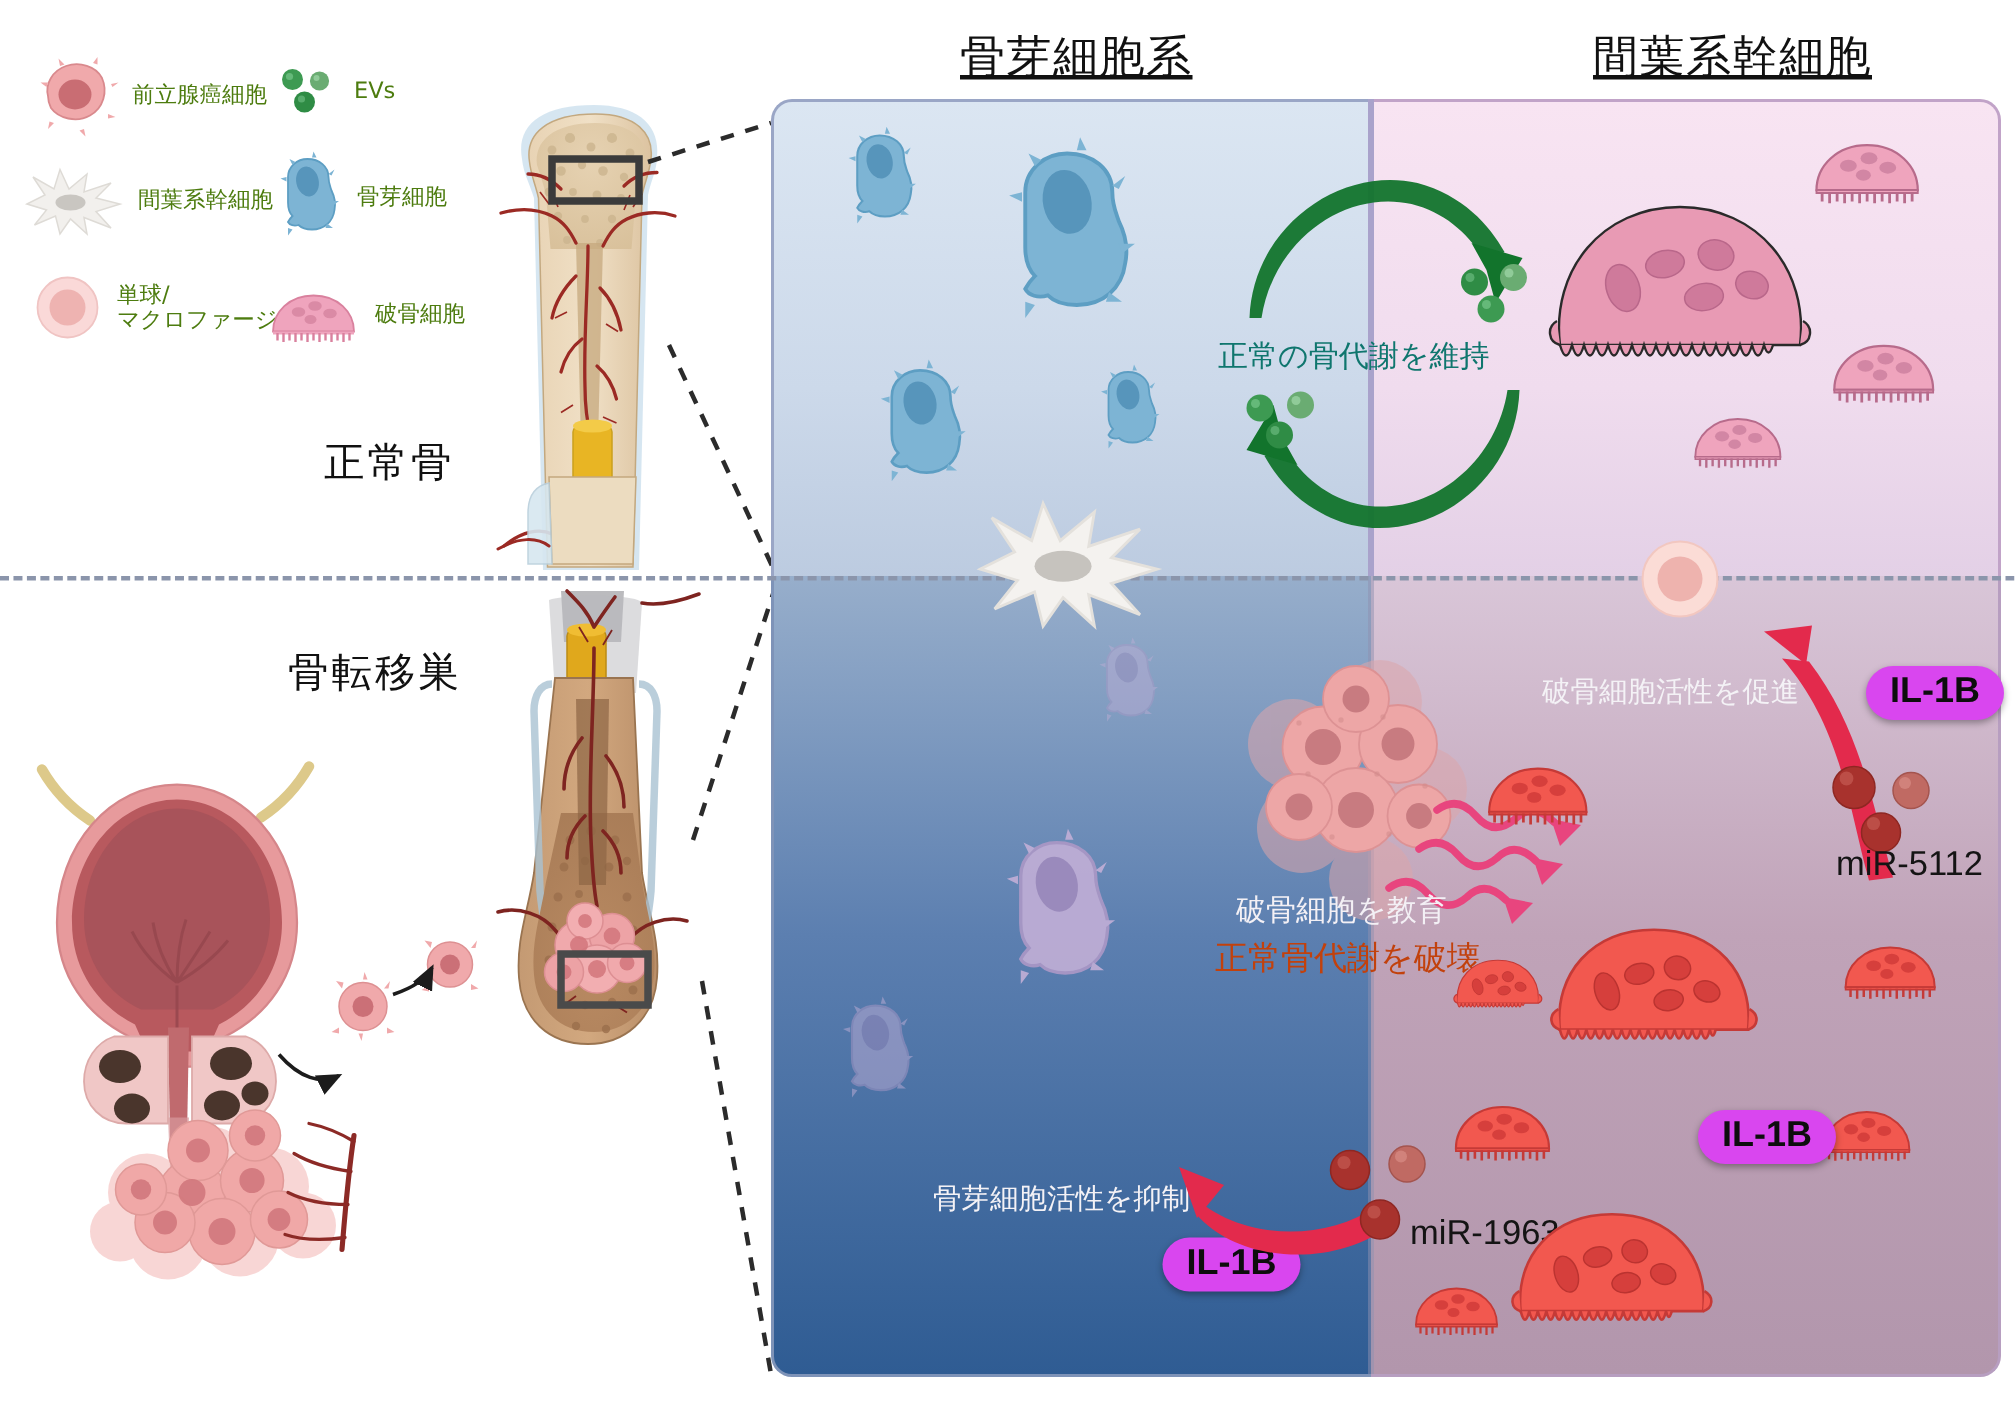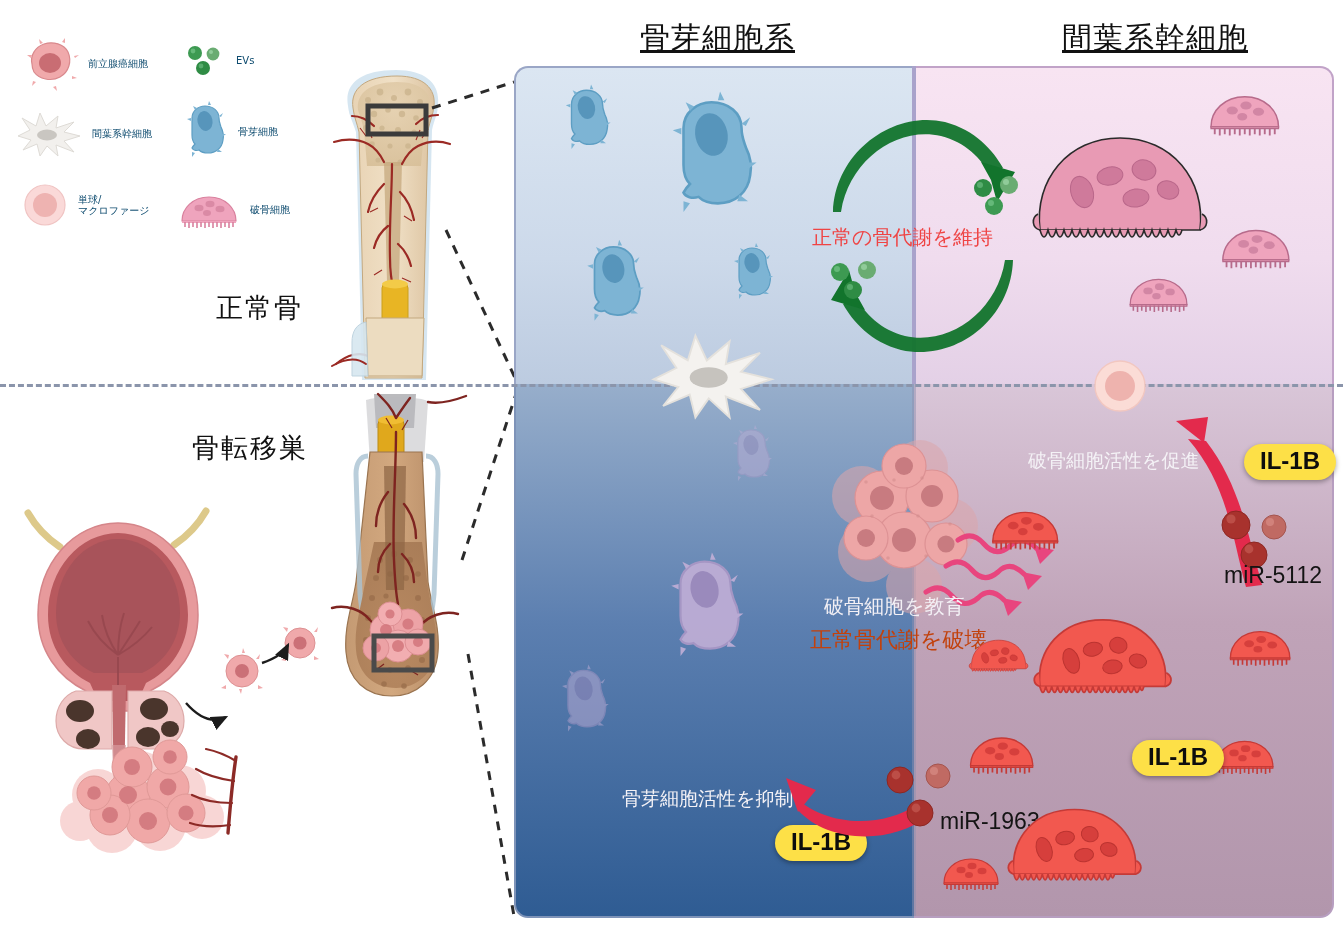--- a/index.html
+++ b/index.html
@@ -4,21 +4,21 @@
 <style>
   html,body{margin:0;padding:0;background:#fff;}
   body{width:1343px;height:940px;position:relative;overflow:hidden;
        font-family:"Liberation Sans","DejaVu Sans",sans-serif;}
   .abs{position:absolute;}
   .jp{font-family:"DejaVu Sans","Liberation Sans",sans-serif;}
 
   
   #legend{left:0;top:14px;width:330px;height:215px;}
   .lg-row{position:absolute;display:flex;align-items:center;}
-  .lg-label{font-size:10px;color:#0c4a6e;line-height:1.15;margin-left:10px;white-space:pre-line;}
+  .lg-label{font-size:15px;color:#4d7c0f;line-height:1.15;margin-left:10px;white-space:pre-line;}
 
   
   .side-label{font-size:27px;color:#111;letter-spacing:2px;}
 
   
   #main-divider{left:0;top:384px;width:1343px;height:0;
       border-top:3px dashed #8b95ab;}
 
   
   .panel{position:absolute;border-radius:14px;}
@@ -33,26 +33,26 @@
       border:2px solid #7e93b8;border-right:none;border-top:none;border-radius:0 0 0 14px;}
   #panel-oc-bot{left:914px;top:384px;width:418px;height:532px;
       background:linear-gradient(180deg,#d9c6d8 0%,#c0a3b8 45%,#b296ac 100%);
       border:2px solid #b79ec0;border-left:none;border-top:none;border-radius:0 0 14px 0;}
   .panel-seam{position:absolute;left:912px;width:4px;background:#aaa2cd;}
 
   
   .col-head{font-size:30px;color:#111;letter-spacing:1px;text-decoration:underline;}
 
   
-  .txt-dark{font-size:20px;color:#ef4444;white-space:nowrap;}
+  .txt-dark{font-size:20px;color:#0f766e;white-space:nowrap;}
   .txt-light{font-size:19px;color:#f4f2f6;white-space:nowrap;}
   .txt-2{font-size:20px;line-height:1.45;white-space:nowrap;}
 
   
-  .pill{display:inline-block;background:#fde047;border-radius:22px;
+  .pill{display:inline-block;background:#d946ef;border-radius:22px;
         padding:3px 16px 5px;font-size:24px;font-weight:bold;color:#0d0d0d;
         box-shadow:0 2px 5px rgba(0,0,0,.35);letter-spacing:0px;}
 
   .mir{font-size:23px;color:#141414;white-space:nowrap;}
 
   svg{display:block;overflow:visible;}
 </style>
 </head>
 <body>
 

